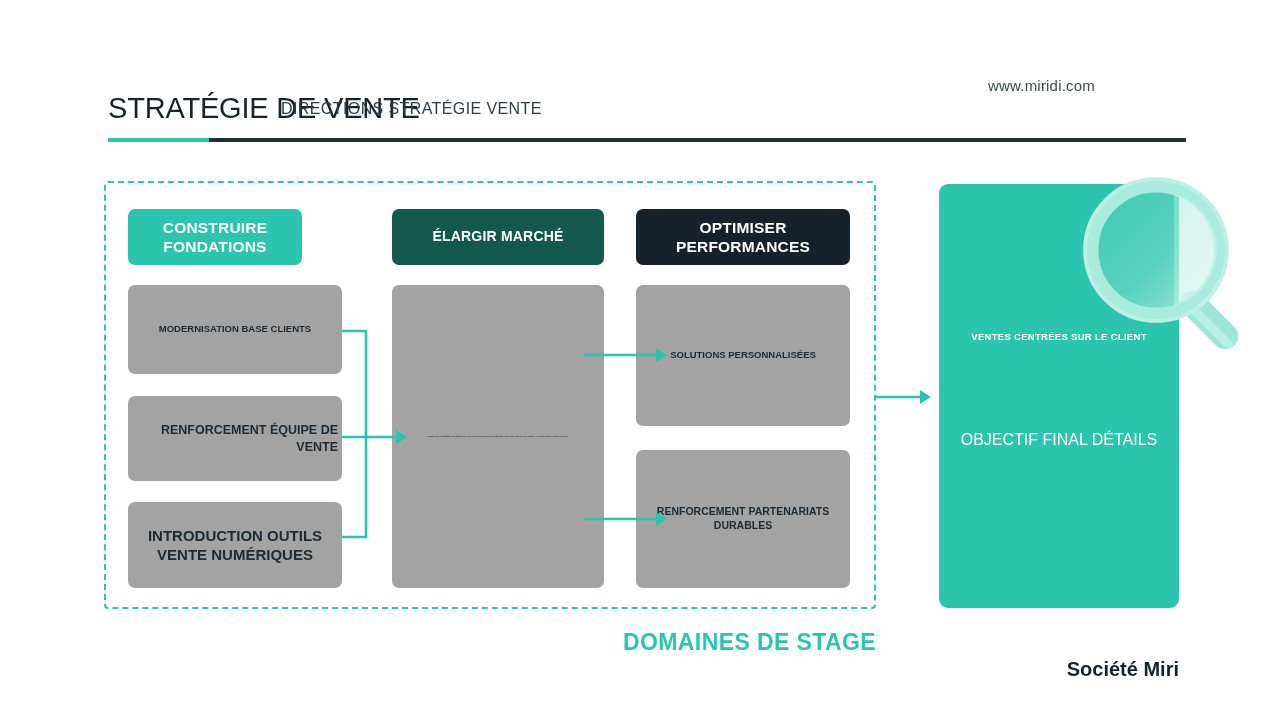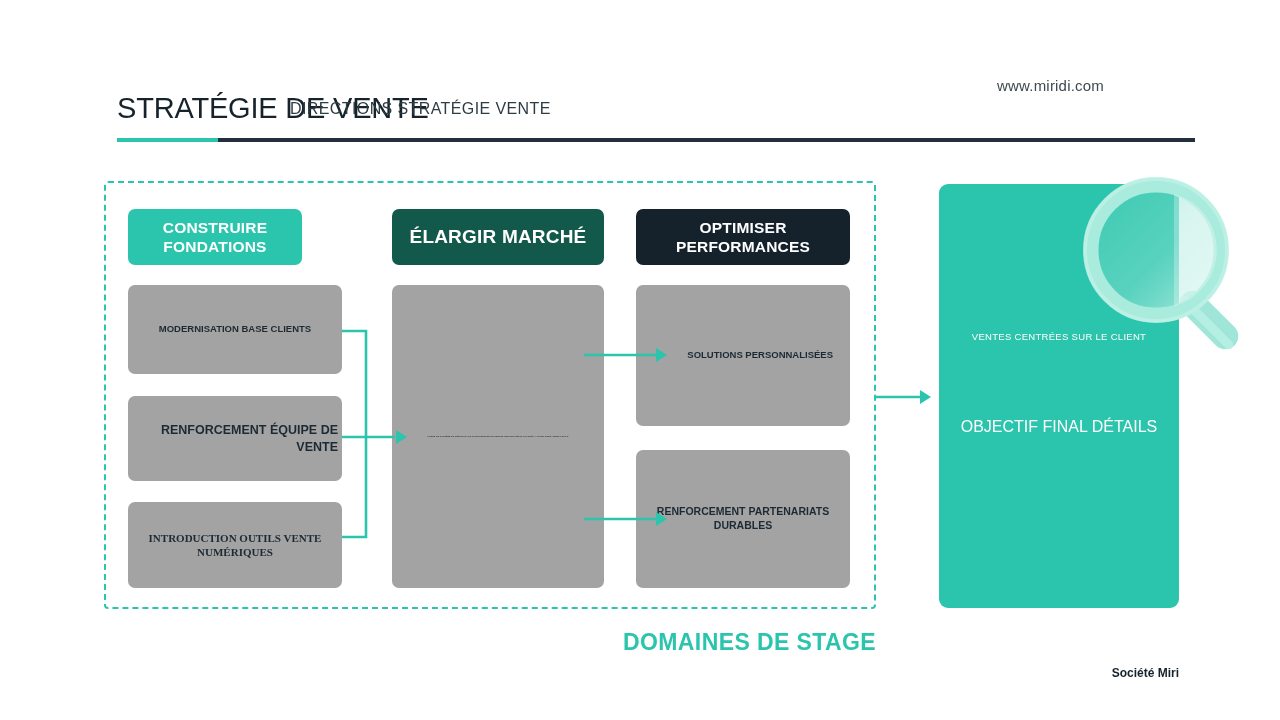--- a/index.html
+++ b/index.html
@@ -5,21 +5,21 @@
   * { margin:0; padding:0; box-sizing:border-box; }
   html,body { width:1280px; height:720px; }
   body {
     background:#ffffff;
     font-family:"Liberation Sans", sans-serif;
     position:relative;
     overflow:hidden;
   }
 
   
-  .header { position:absolute; left:16px; top:0; width:1188px; height:160px; }
+  .header { position:absolute; left:7px; top:0; width:1188px; height:160px; }
 
   .site-url {
     position:absolute; right:100px; top:77px;
     font-size:15px; color:#3d4a4f; letter-spacing:.2px;
     white-space:nowrap;
   }
 
   .title-wrap { position:absolute; left:101px; top:92px; }
 
   .page-title {
@@ -56,75 +56,75 @@
   .col-3 { left:636px; width:214px; }
 
   .col-head {
     height:56px; border-radius:7px;
     display:flex; align-items:center; justify-content:center;
     text-align:center; color:#ffffff; font-weight:bold;
     font-size:15.5px; letter-spacing:.2px; line-height:1.25;
     padding:0 6px; overflow:hidden;
   }
   .head-1 { background:#2BC4AC; }
-  .head-2 { background:#13594B; font-size:19px; }
+  .head-2 { background:#13594B; font-size:14px; }
   .head-3 { background:#16222B; }
 
   .card {
     background:#a3a3a3; border-radius:7px;
     display:flex; align-items:center; justify-content:center;
     text-align:center; color:#1d2a33; font-weight:bold;
     line-height:1.3; padding:0 4px;
   }
 
   
   .c1a { position:absolute; left:128px; top:285px; width:214px; height:89px; font-size:9.5px; }
   .c1b { position:absolute; left:128px; top:396px; width:214px; height:85px; font-size:12.5px; }
   .c1b span { display:block; width:228px;text-align:right; }
-  .c1c { position:absolute; left:128px; top:502px; width:214px; height:86px; font-size:11px;font-family:Liberation Serif, serif; }
+  .c1c { position:absolute; left:128px; top:502px; width:214px; height:86px; font-size:15px; }
   .c1c span { display:block; width:220px; }
   .c1a span { display:block; width:200px; }
 
   
   .c2 {
     position:absolute; left:392px; top:285px; width:212px; height:303px;
     font-size:2.1px; font-weight:bold; letter-spacing:.1px; line-height:1.9;
     padding:0 12px; color:#1d2a33;
   }
 
   
   .c3a { position:absolute; left:636px; top:285px; width:214px; height:141px; font-size:9.5px; }
-  .c3a span { display:block; width:180px;text-align:right; }
+  .c3a span { display:block; width:180px; }
   .c3b { position:absolute; left:636px; top:450px; width:214px; height:138px; font-size:10.5px; }
   .c3b span { display:block; width:222px; }
 
   
   .conn { position:absolute; stroke:#2BC4AC; fill:none; }
 
   
   .goal-panel {
     position:absolute; left:939px; top:184px; width:240px; height:424px;
     background:#2BC4AC; border-radius:9px; overflow:hidden;
   }
   .goal-sub {
     position:absolute; left:939px; top:330px; width:240px;
-    text-align:center; color:#ffffff; font-weight:normal;
+    text-align:center; color:#ffffff; font-weight:bold;
     font-size:9.5px; line-height:1.45; letter-spacing:.3px;
   }
   .goal-main {
-    position:absolute; left:939px; top:416px; width:240px;
+    position:absolute; left:939px; top:429px; width:240px;
     text-align:center; color:#ffffff; font-weight:400;
     font-size:16px; line-height:1.4;
   }
 
   .magnifier { position:absolute; left:1078px; top:172px; width:186px; height:186px; }
 
   .company {
     position:absolute; right:101px; top:658px;
-    font-size:12px; font-weight:bold; color:#16232b;margin-top:8px;
+    font-size:20px; font-weight:bold; color:#16232b;
   }
 </style>
 </head>
 <body>
 
 <div class="header">
 
   <div class="site-url">www.miridi.com</div>
 
   <div class="title-wrap">

